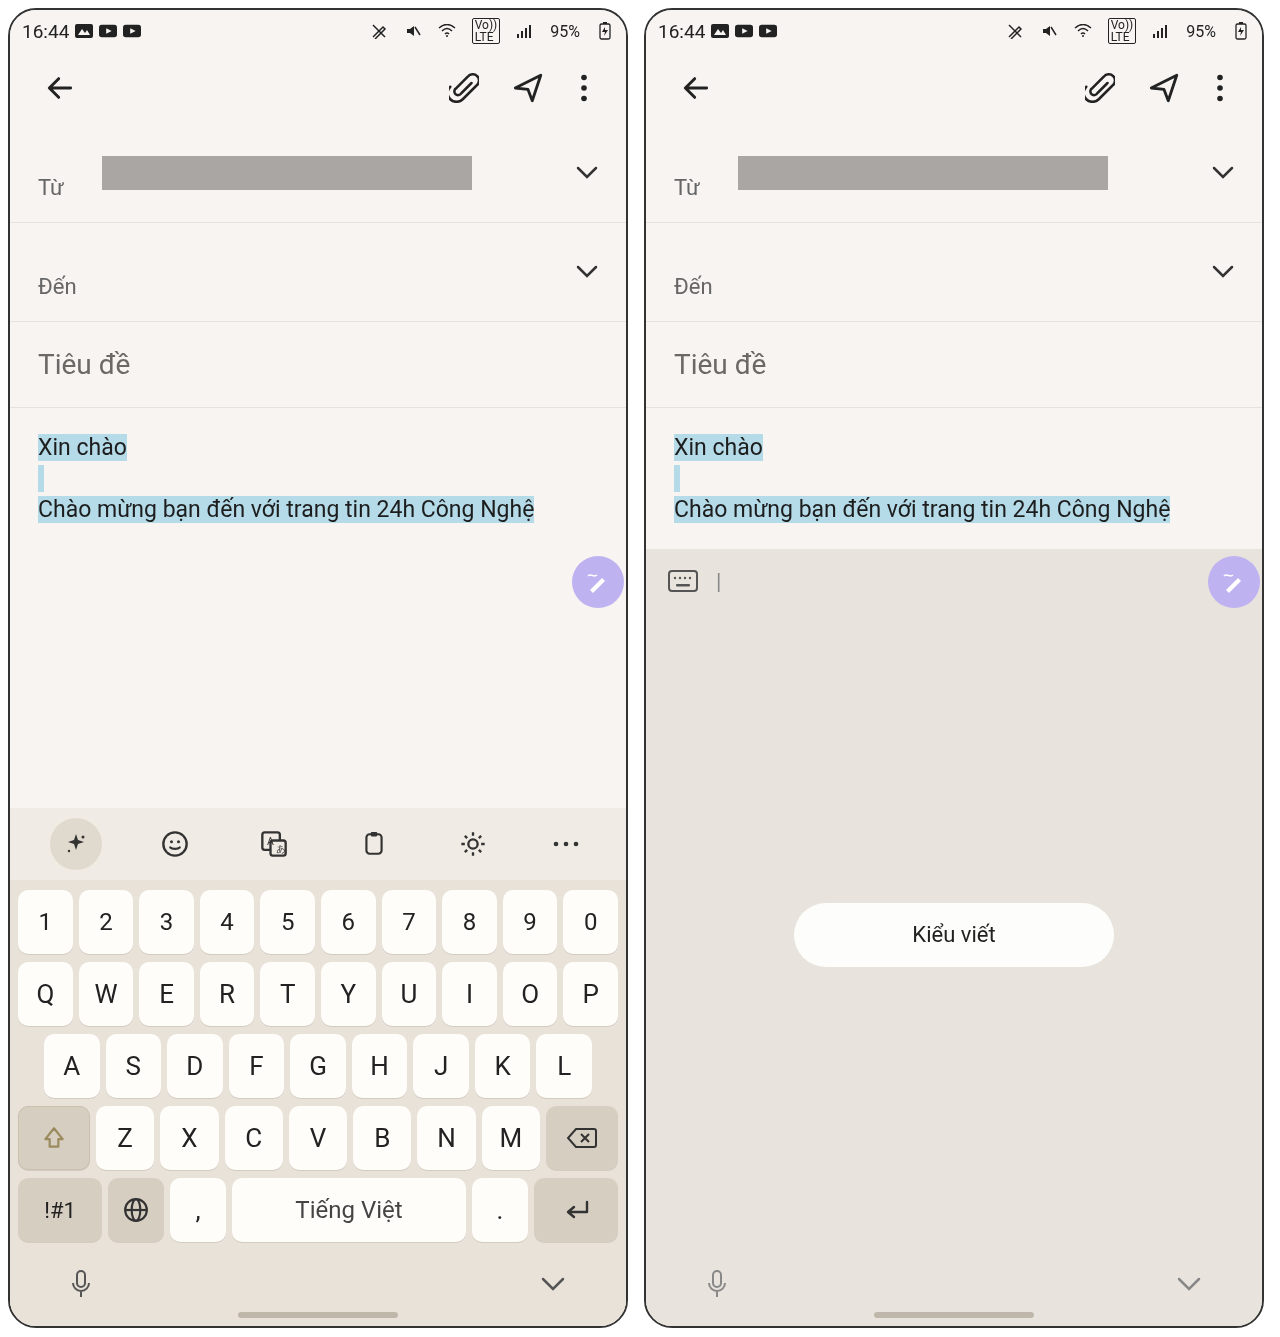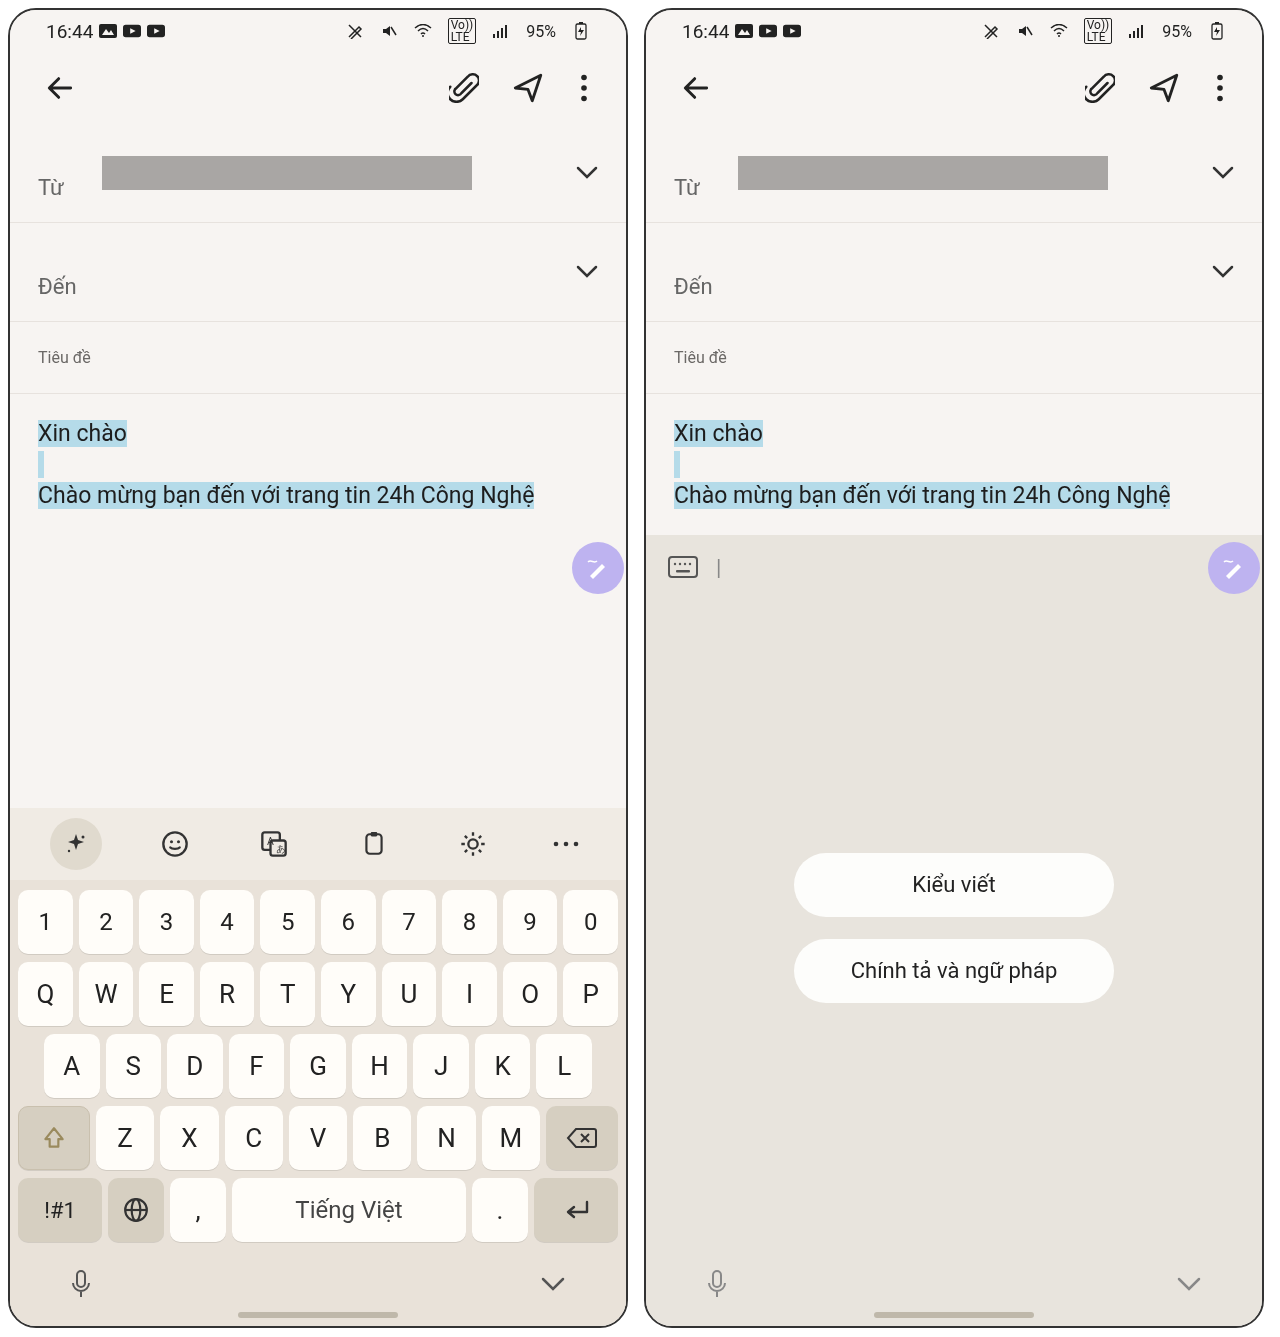--- a/index.html
+++ b/index.html
@@ -22,21 +22,21 @@
     display: flex;
     flex-direction: column;
     position: relative;
   }
   
   .statusbar {
     height: 42px;
     display: flex;
     align-items: center;
     justify-content: space-between;
-    padding: 0 36px;
+    padding: 0 12px;
     font-size: 19px;
     color: #222;
     background: #f7f4f2;
   }
   .sb-left, .sb-right { display: flex; align-items: center; gap: 6px; }
   .sb-right { gap: 16px; font-size: 16px; }
   .sb-ico { width: 18px; height: 18px; display: inline-flex; align-items: center; justify-content: center; }
   .sb-small { font-size: 12px; border: 1px solid #222; padding: 0 2px; border-radius: 2px; line-height: 12px; }
   
   .appbar {
@@ -69,21 +69,21 @@
   }
   .field-label { color: #666; min-width: 44px; margin-top: 29px; }
   .redacted {
     background: #a9a6a4;
     height: 34px;
     width: 370px;
   }
   .chev { margin-left: auto; color: #444; }
   .subject-row {
     padding: 26px 28px;
-    font-size: 16px;
+    font-size: 28px;
     color: #6b6866;
     border-bottom: 1px solid #e7e2de;
     background: #f7f4f2;
   }
   
   .compose-body {
     padding: 24px 28px;
     font-size: 23px;
     line-height: 1.35;
     color: #1d1d1d;
@@ -190,21 +190,21 @@
     display: flex;
     align-items: center;
     gap: 18px;
     padding: 0 22px;
     font-size: 22px;
     color: #555;
   }
   .suggest-body {
     flex: 1;
     display: flex;
-    flex-direction: column;
+    flex-direction: row;
     align-items: center;
     justify-content: center;
     gap: 22px;
   }
   .pill {
     width: 320px;
     height: 64px;
     border-radius: 38px;
     background: #fdfdfb;
     display: flex;
@@ -635,25 +635,20 @@
           </svg>
       </span>
       <span style="color:#888">|</span>
     </div>
     <div class="suggest-body">
       <div class="pill">
         <div class="pill-inner">
             <span>Kiểu viết</span>
           </div>
       </div>
-      <div class="pill">
-        <div class="pill-inner">
-            <span>Chính tả và ngữ pháp</span>
-          </div>
-      </div>
     </div>
     <div class="suggest-bottombar">
       <span>
         <svg width="22" height="30" viewBox="0 0 22 30">
             <rect x="7" y="2" width="8" height="16" rx="4" stroke="#888" stroke-width="2" fill="none"></rect>
             <path d="M3 14a8 8 0 0 0 16 0M11 22v6" stroke="#888" stroke-width="2" fill="none"></path>
           </svg>
       </span>
       <span>
         <svg width="26" height="16" viewBox="0 0 26 16">

